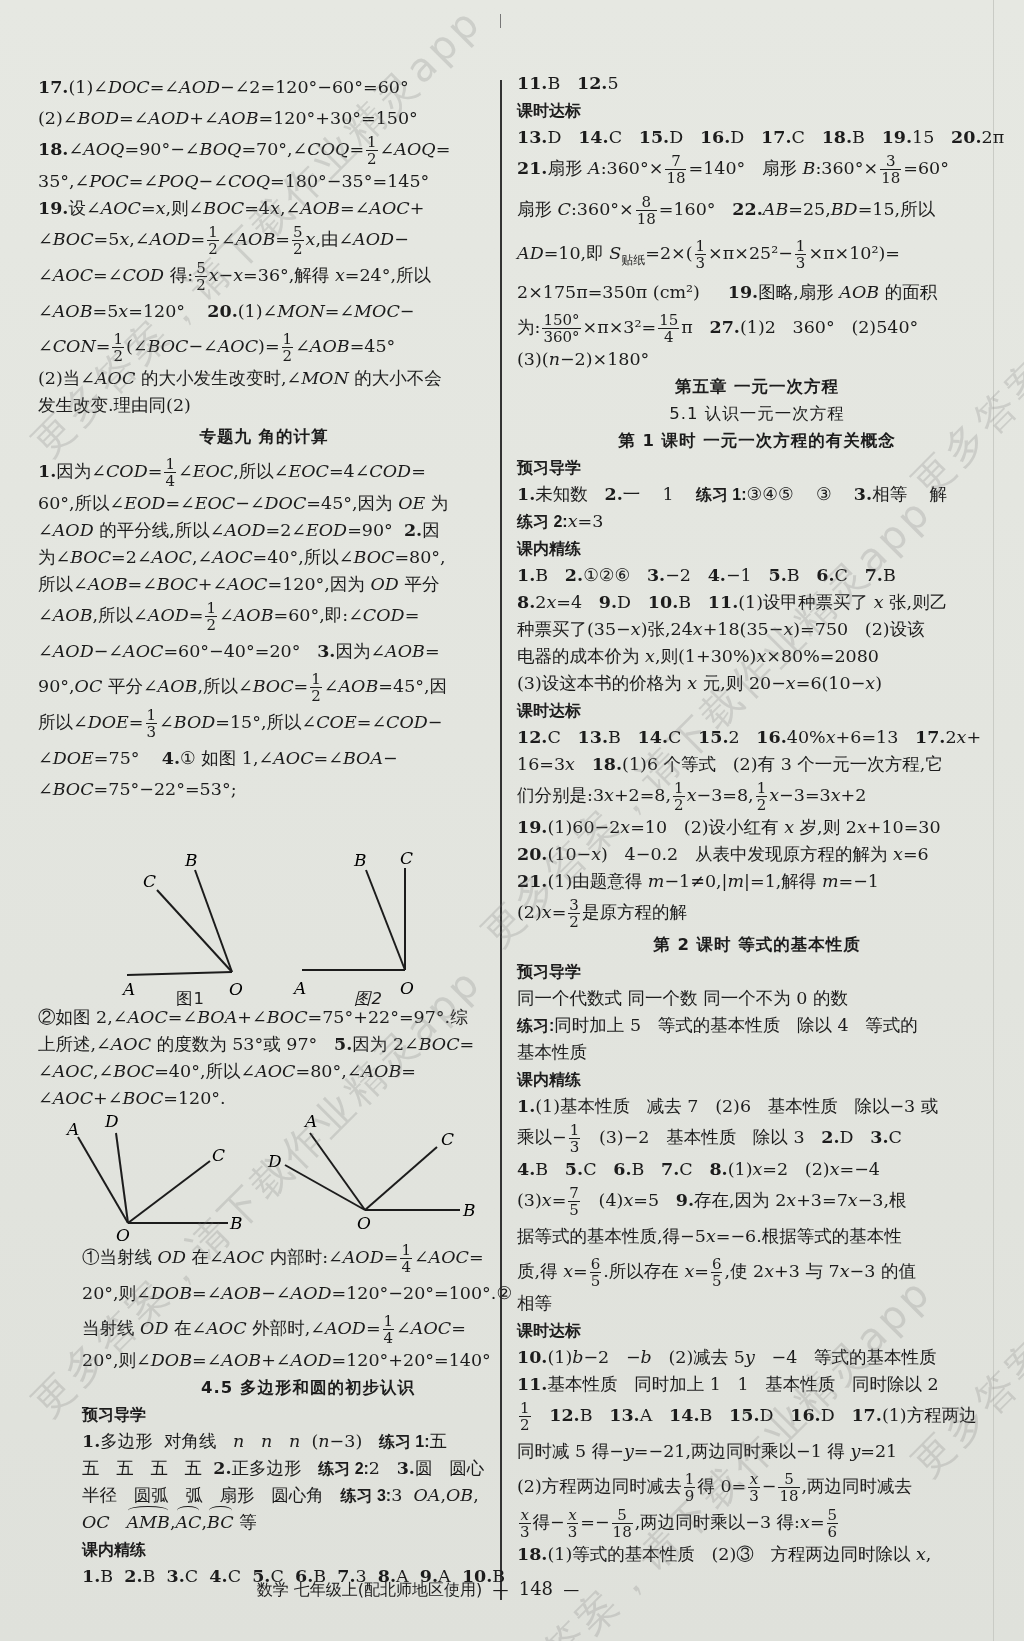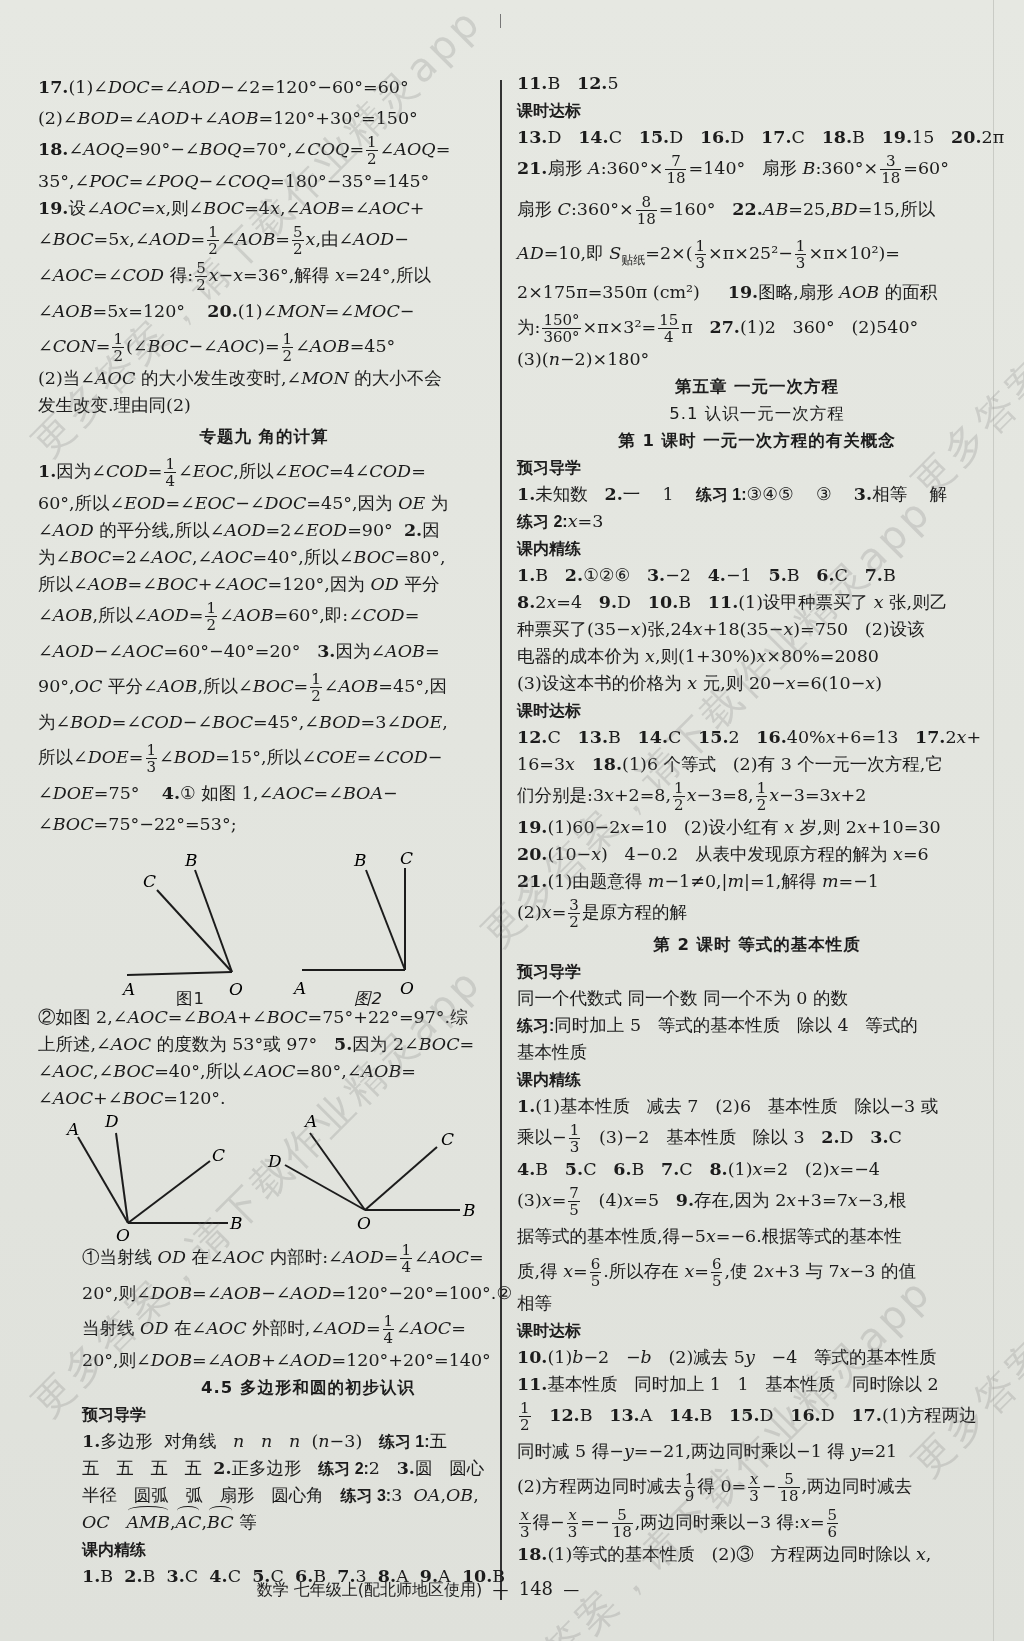--- a/index.html
+++ b/index.html
@@ -59,21 +59,20 @@
     <div class="ln center sec-title">专题九  角的计算</div>
 
     <div class="ln tall"><b class="n">1.</b>因为∠<i>COD</i>=<span class="frac"><span class="num">1</span><span>4</span></span>∠<i>EOC</i>,所以∠<i>EOC</i>=4∠<i>COD</i>=</div>
     <div class="ln short">60°,所以∠<i>EOD</i>=∠<i>EOC</i>−∠<i>DOC</i>=45°,因为 <i>OE</i> 为</div>
     <div class="ln short">∠<i>AOD</i> 的平分线,所以∠<i>AOD</i>=2∠<i>EOD</i>=90°&nbsp;&nbsp;<b class="n">2.</b>因</div>
     <div class="ln short">为∠<i>BOC</i>=2∠<i>AOC</i>,∠<i>AOC</i>=40°,所以∠<i>BOC</i>=80°,</div>
     <div class="ln short">所以∠<i>AOB</i>=∠<i>BOC</i>+∠<i>AOC</i>=120°,因为 <i>OD</i> 平分</div>
     <div class="ln tall">∠<i>AOB</i>,所以∠<i>AOD</i>=<span class="frac"><span class="num">1</span><span>2</span></span>∠<i>AOB</i>=60°,即:∠<i>COD</i>=</div>
     <div class="ln">∠<i>AOD</i>−∠<i>AOC</i>=60°−40°=20°&nbsp;&nbsp;&nbsp;<b class="n">3.</b>因为∠<i>AOB</i>=</div>
     <div class="ln tall">90°,<i>OC</i> 平分∠<i>AOB</i>,所以∠<i>BOC</i>=<span class="frac"><span class="num">1</span><span>2</span></span>∠<i>AOB</i>=45°,因</div>
-    <div class="ln">为∠<i>BOD</i>=∠<i>COD</i>−∠<i>BOC</i>=45°,∠<i>BOD</i>=3∠<i>DOE</i>,</div>
     <div class="ln tall">所以∠<i>DOE</i>=<span class="frac"><span class="num">1</span><span>3</span></span>∠<i>BOD</i>=15°,所以∠<i>COE</i>=∠<i>COD</i>−</div>
     <div class="ln">∠<i>DOE</i>=75°&nbsp;&nbsp;&nbsp;&nbsp;<b class="n">4.</b>① 如图 1,∠<i>AOC</i>=∠<i>BOA</i>−</div>
     <div class="ln short">∠<i>BOC</i>=75°−22°=53°;</div>
   </div>
 
   <div class="fig" style="left:115px;top:850px;">
     <svg width="130" height="150">
       <line x1="12" y1="125" x2="117" y2="122" stroke="#1c1c1c" stroke-width="2"></line>
       <line x1="117" y1="122" x2="42" y2="40" stroke="#1c1c1c" stroke-width="2"></line>
       <line x1="117" y1="122" x2="80" y2="20" stroke="#1c1c1c" stroke-width="2"></line>

